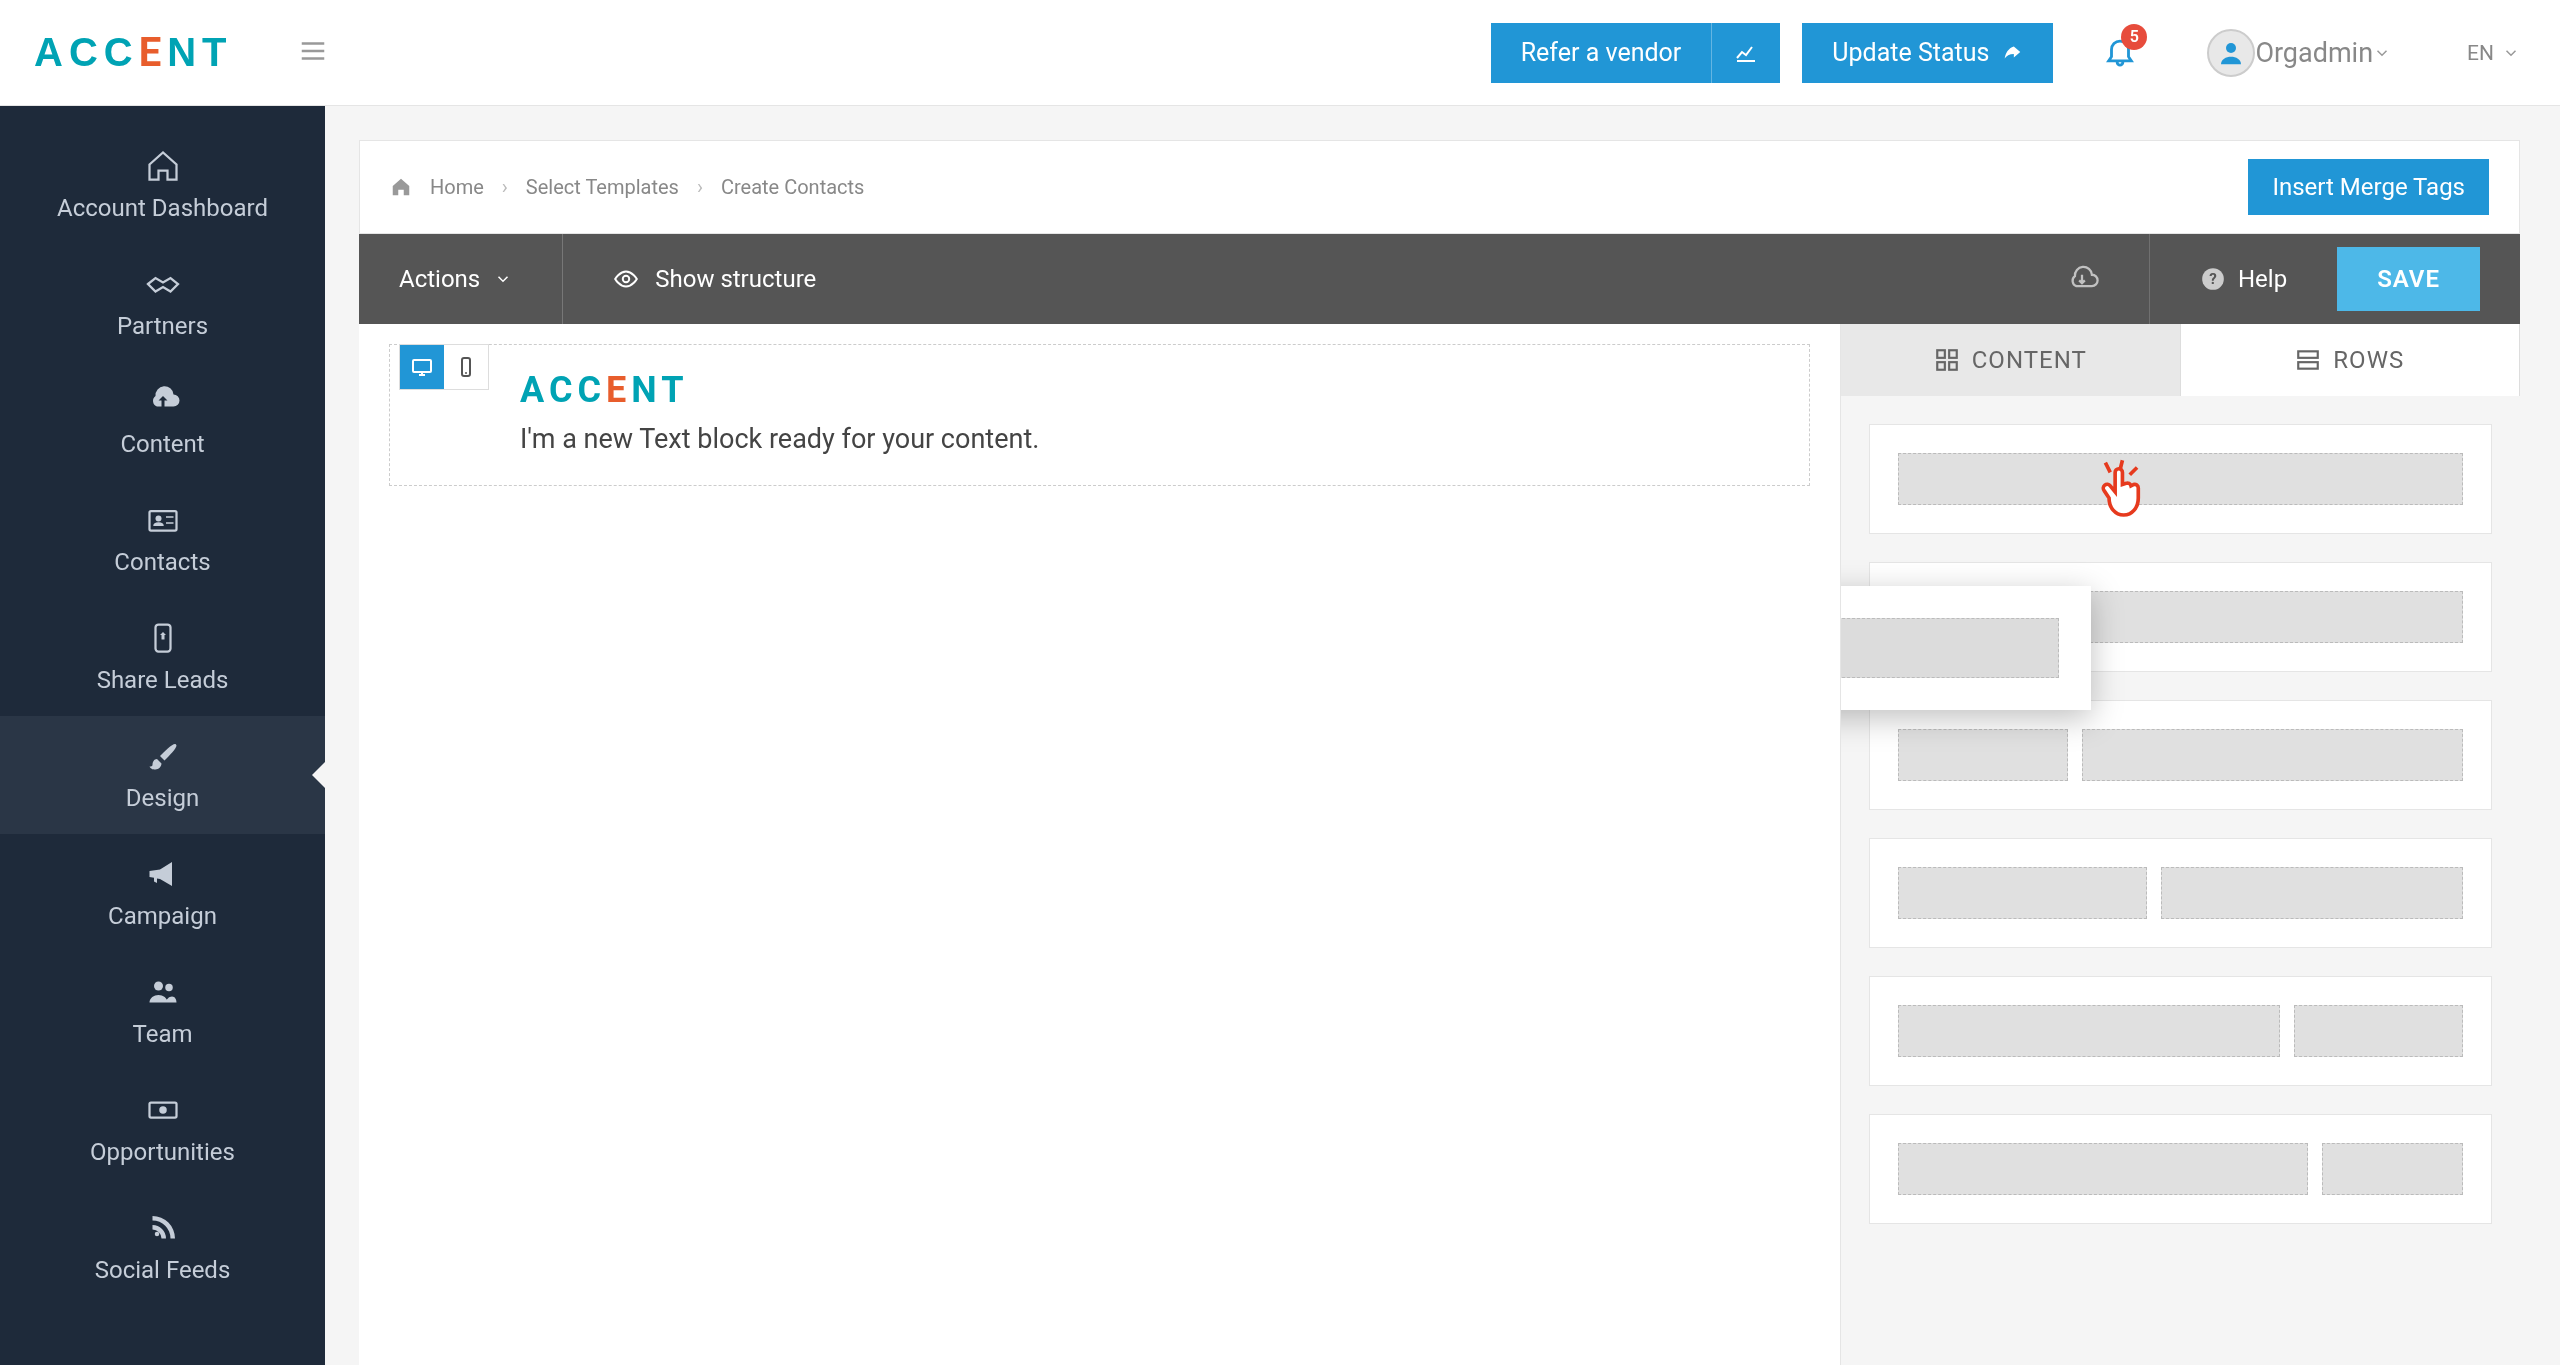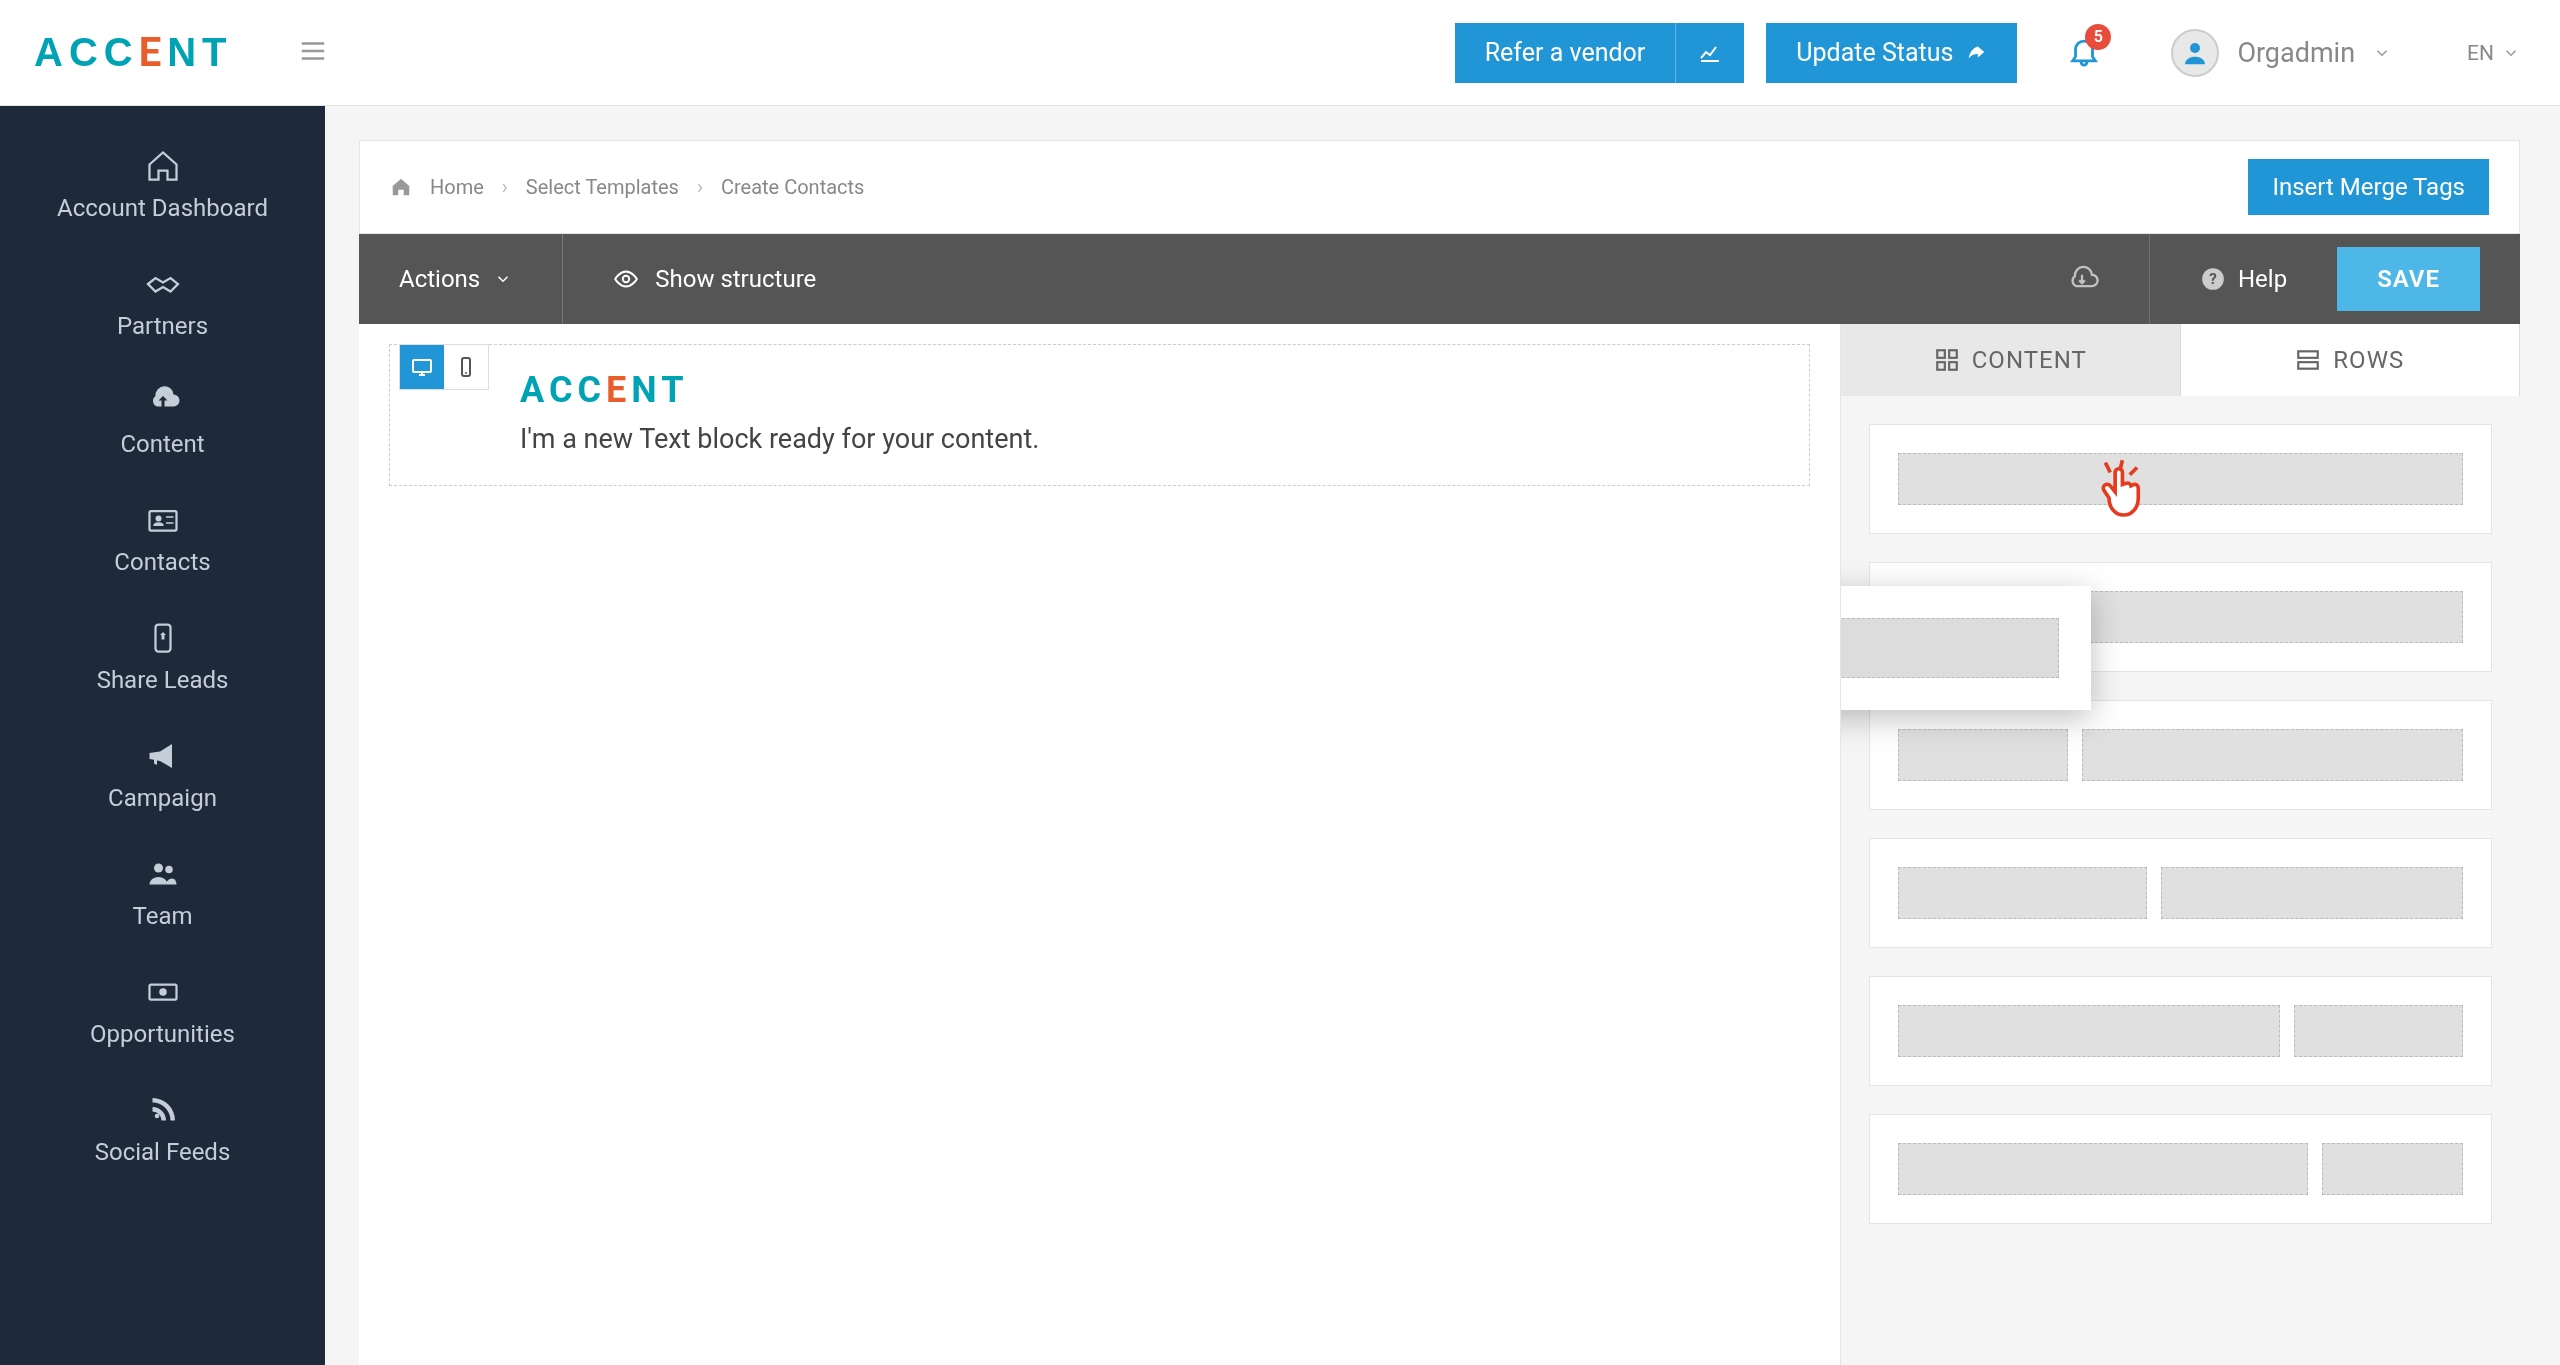--- a/index.html
+++ b/index.html
@@ -12,21 +12,21 @@
 .hamburger svg { width:30px; height:30px; }
 .topbar-spacer { flex:1; }
 .btn-blue { background:#2196d6; color:#fff; border:none; padding:0 30px; height:60px; font-size:25px; cursor:pointer; display:inline-flex; align-items:center; gap:12px; }
 .btn-group { display:flex; }
 .btn-group .btn-blue:first-child { border-right:1px solid rgba(255,255,255,0.3); }
 .btn-group .btn-blue:last-child { padding:0 22px; }
 .btn-update { margin-left:22px; }
 .bell-wrap { position:relative; margin-left:50px; cursor:pointer; }
 .bell-wrap svg { width:34px; height:34px; stroke:#2196d6; fill:none; stroke-width:2; }
 .badge { position:absolute; top:-10px; right:-10px; background:#e74c3c; color:#fff; border-radius:50%; width:26px; height:26px; font-size:16px; display:flex; align-items:center; justify-content:center; font-weight:600; }
-.user-chip { display:flex; align-items:center; gap:18px; margin-left:70px; cursor:pointer; }
+.user-chip { display:flex; align-items:center; margin-left:70px; cursor:pointer; }
 .avatar { width:48px; height:48px; border-radius:50%; background:#e8e8e8; border:2px solid #ccc; display:flex; align-items:center; justify-content:center; }
 .avatar svg { width:30px; height:30px; fill:#2196d6; }
 .user-name { color:#888; font-size:27px; }
 .lang { display:flex; align-items:center; gap:8px; margin-left:76px; color:#888; font-size:21px; cursor:pointer; }
 
 .body { flex:1; display:flex; overflow:hidden; }
 .sidebar { width:325px; background:#1e2a3a; display:flex; flex-direction:column; padding-top:20px; overflow-y:auto; }
 .side-item { display:flex; flex-direction:column; align-items:center; justify-content:center; gap:10px; padding:22px 15px; color:#c5cdd8; cursor:pointer; position:relative; }
 .side-item.active { background:#2a3646; }
 .side-item.active::after { content:""; position:absolute; right:-1px; top:50%; transform:translateY(-50%); width:0; height:0; border-top:14px solid transparent; border-bottom:14px solid transparent; border-right:14px solid #f5f5f5; }
@@ -168,20 +168,26 @@
           </svg>
         <span>Contacts</span>
       </div>
       <div class="side-item">
         <svg viewBox="0 0 24 24">
             <rect x="7" y="3" width="10" height="18" rx="2" fill="none" stroke="currentColor" stroke-width="1.5"></rect>
             <path fill="currentColor" d="M12 8l2 2h-1v3h-2v-3h-1l2-2z"></path>
           </svg>
         <span>Share Leads</span>
       </div>
+      <div class="side-item active">
+        <svg viewBox="0 0 24 24">
+            <path fill="currentColor" d="M20 4c-2 0-7 5-10 8l3 3c3-3 8-8 8-10-.3-.7-.7-1-1-1zM8 14c-2 0-3 2-3 4 0 1-1 1-2 1 1 2 3 2 4 2 2 0 4-2 4-4l-3-3z"></path>
+          </svg>
+        <span>Design</span>
+      </div>
       <div class="side-item">
         <svg viewBox="0 0 24 24">
             <path fill="currentColor" d="M3 10v4l3 .5V17l2 1v-3l2 .3L18 20V4l-8 5-7 1z"></path>
           </svg>
         <span>Campaign</span>
       </div>
       <div class="side-item">
         <svg viewBox="0 0 24 24">
             <circle cx="9" cy="8" r="3" fill="currentColor"></circle>
             <circle cx="16" cy="9" r="2.5" fill="currentColor"></circle>

